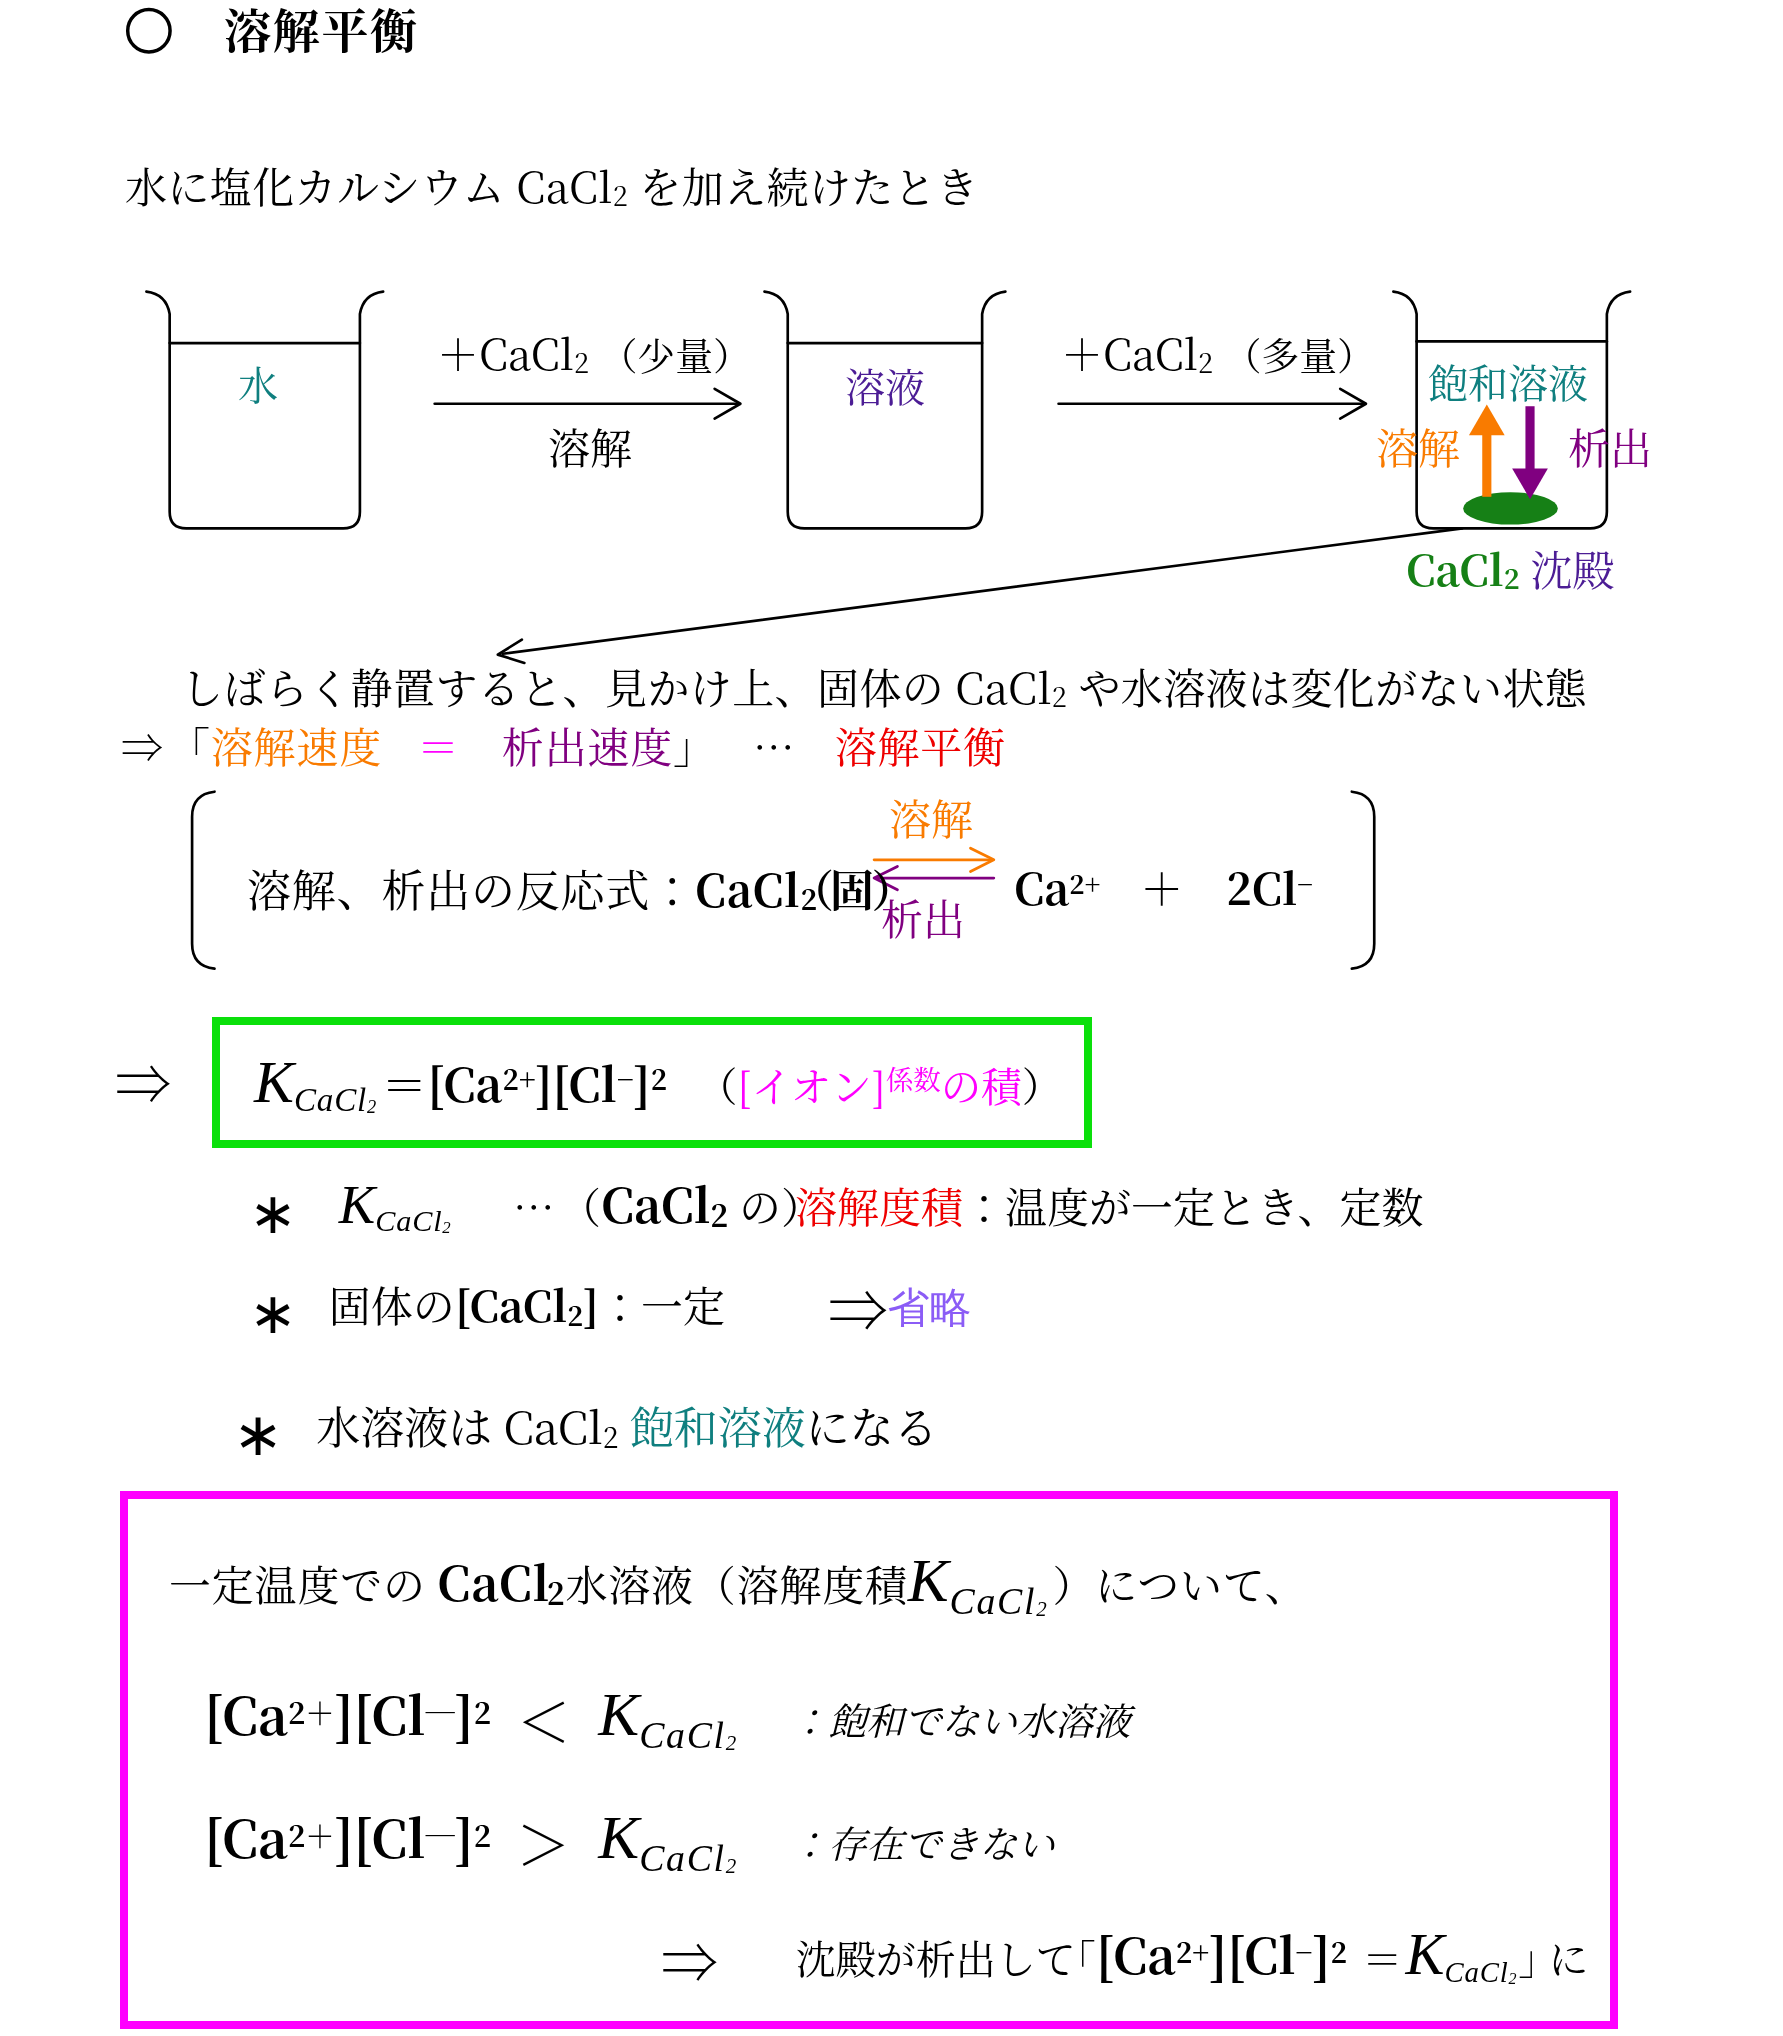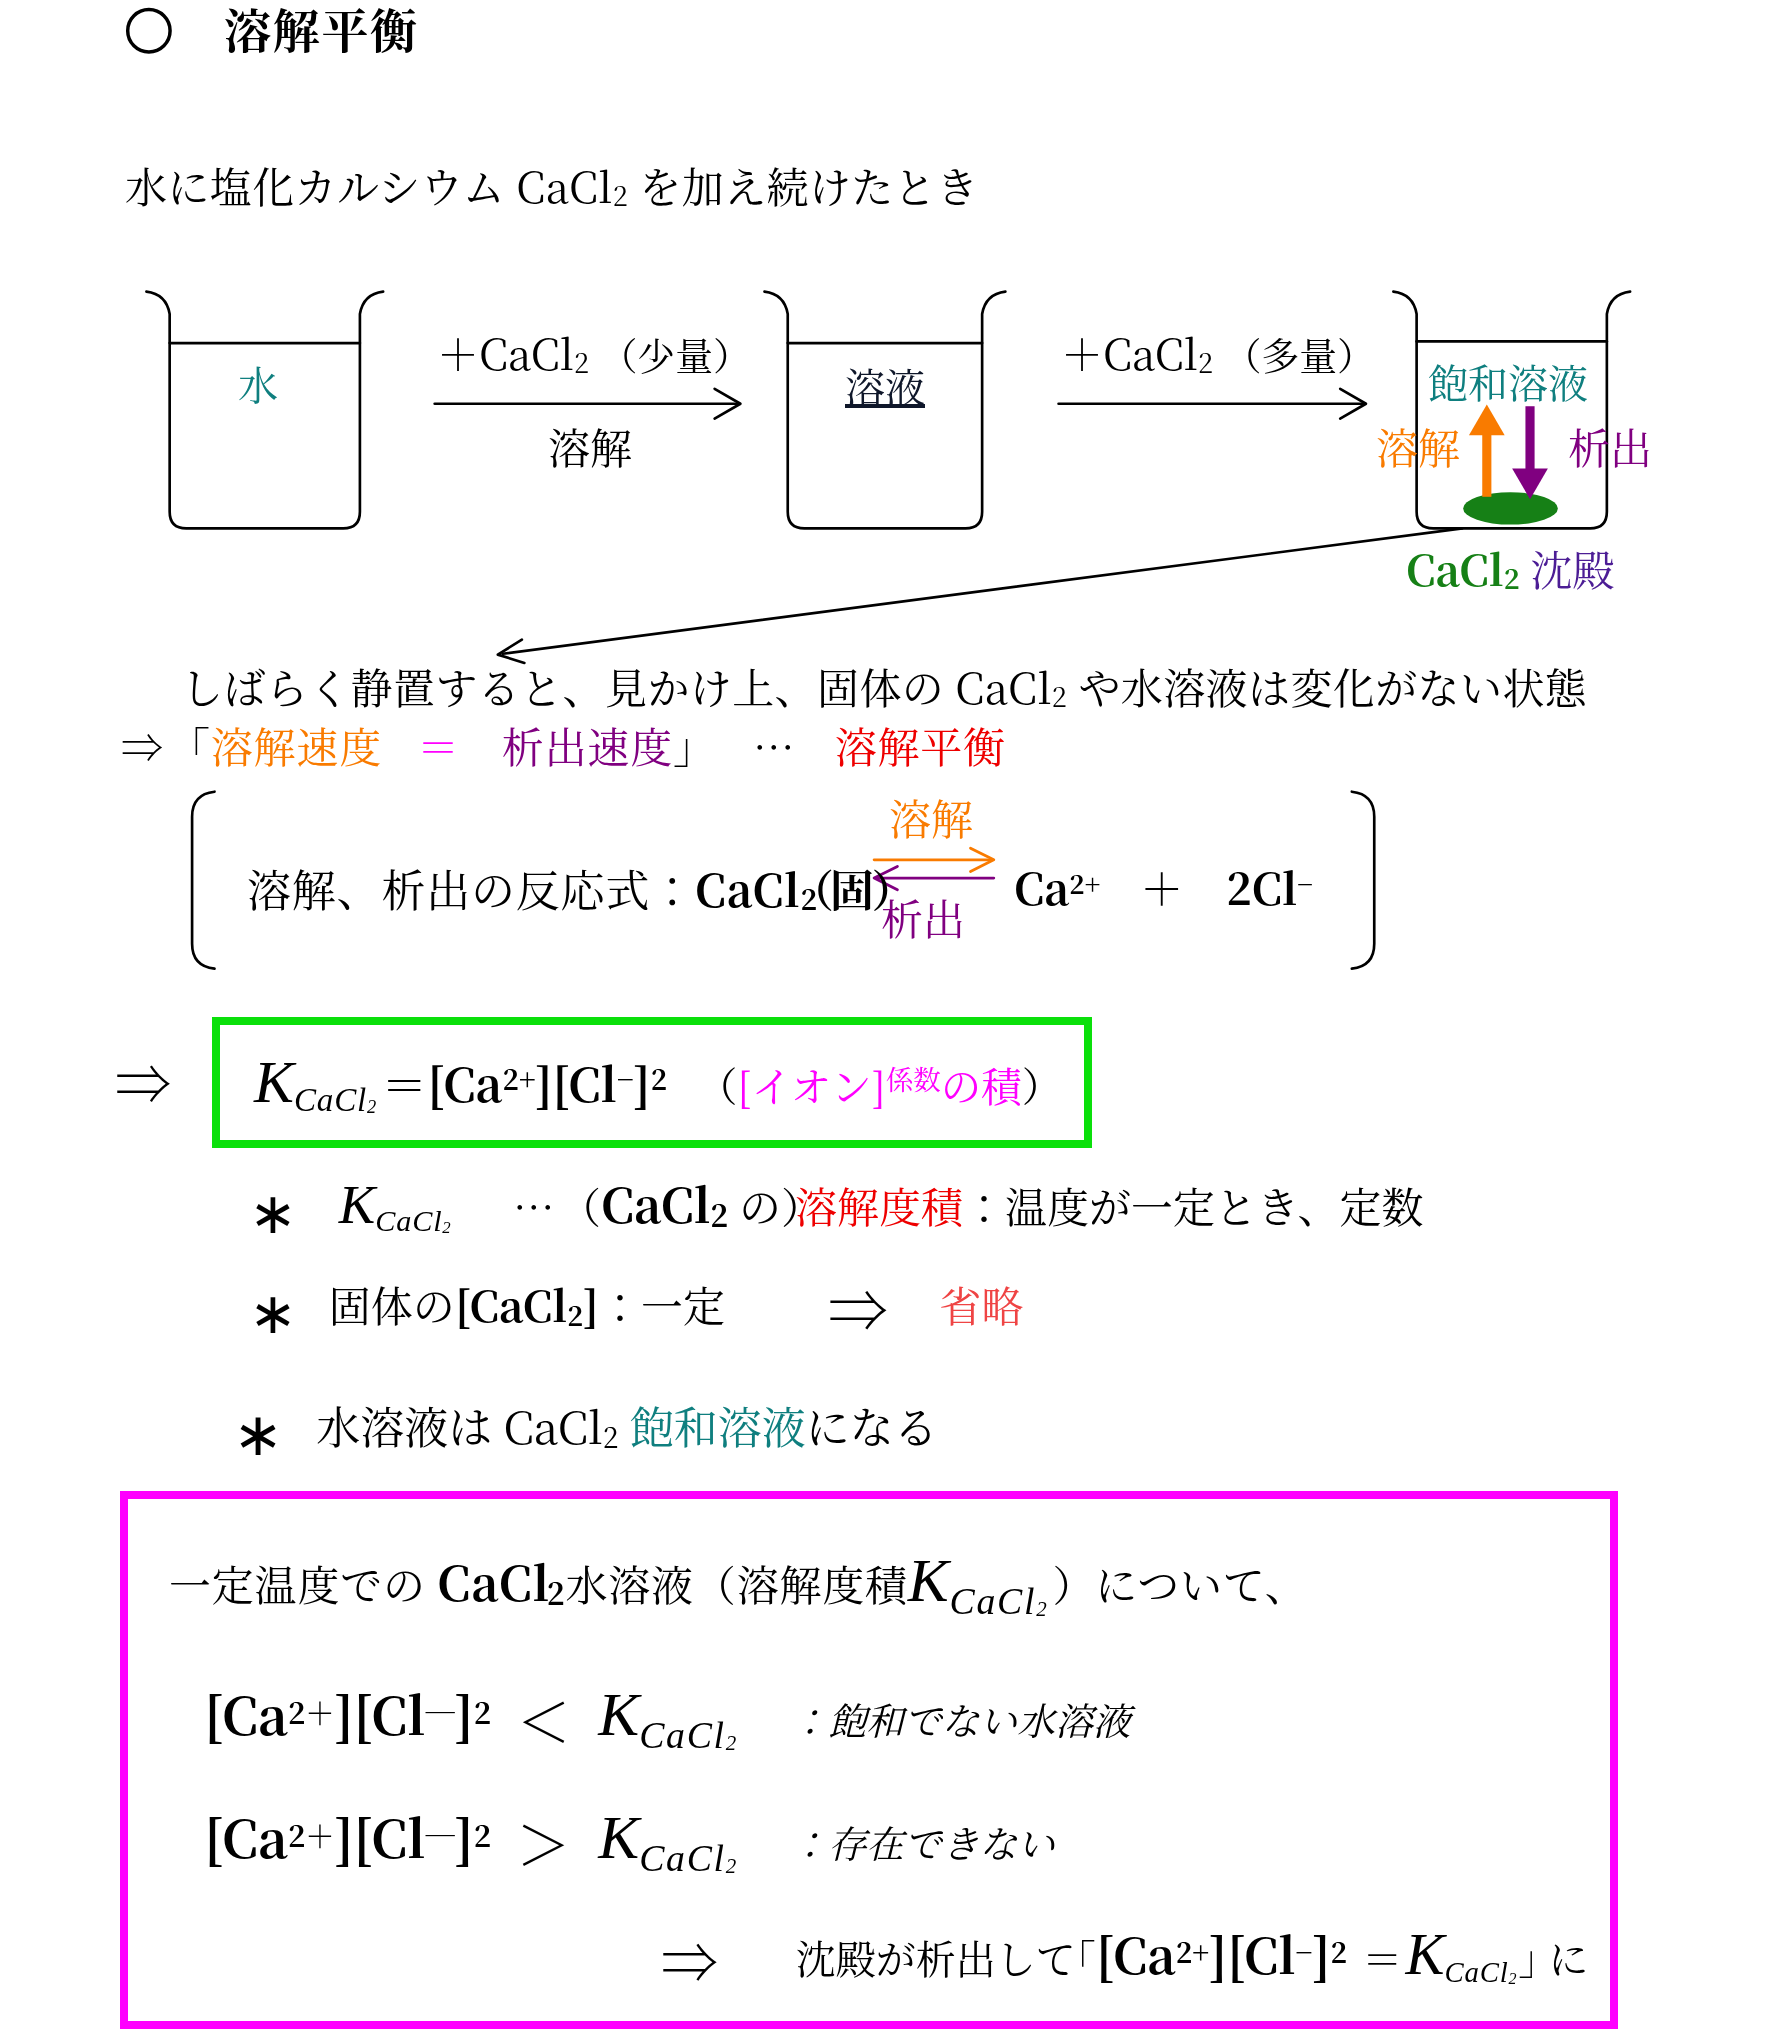--- a/index.html
+++ b/index.html
@@ -96,35 +96,35 @@
 
   <div id="green-box"></div>
   <div id="magenta-box"></div>
 
   <div id="lines-root">
       <div class="line" style="left: 125px; top: 164px; font-size: 42px; letter-spacing: 0.4px;"><span>水に塩化カルシウム </span><span class="f">CaCl</span><span class="sub f">2</span><span> を加え続けたとき</span></div>
       <div class="line" style="left: 437px; top: 331px; font-size: 42px;"><span>＋</span><span class="f">CaCl</span><span class="sub f">2</span><span> </span><span class="pg">（少量）</span></div>
       <div class="line" style="left: 548px; top: 425px; font-size: 42px;"><span>溶解</span></div>
       <div class="line" style="left: 1061px; top: 331px; font-size: 42px;"><span>＋</span><span class="f">CaCl</span><span class="sub f">2</span><span> </span><span class="pg">（多量）</span></div>
       <div class="line" style="left: 238px; top: 363px; font-size: 40px;"><span style="color: rgb(15, 127, 127);">水</span></div>
-      <div class="line" style="left: 845px; top: 365px; font-size: 40px;"><span style="color: #0f172a; text-decoration: underline;">溶液</span></div>
+      <div class="line" style="left: 845px; top: 365px; font-size: 40px;"><span style="color: #4c1d95;">溶液</span></div>
       <div class="line" style="left: 1428px; top: 361px; font-size: 40px;"><span style="color: rgb(15, 127, 127);">飽和溶液</span></div>
       <div class="line" style="left: 1376px; top: 425px; font-size: 42px;"><span style="color: rgb(249, 123, 0);">溶解</span></div>
       <div class="line" style="left: 1568px; top: 425px; font-size: 42px;"><span style="color: rgb(128, 0, 128);">析出</span></div>
       <div class="line" style="left: 1406px; top: 547px; font-size: 42px;"><span class="b f" style="color: rgb(22, 128, 22);">CaCl</span><span class="b sub f" style="color: rgb(22, 128, 22);">2</span><span style="color: rgb(22, 128, 22);"> </span><span style="color: #4c1d95;">沈殿</span></div>
       <div class="line" style="left: 133px; top: 665px; font-size: 42px; letter-spacing: 0.4px; margin-left: 48px;"><span>しばらく静置すると、見かけ上、固体の </span><span class="f">CaCl</span><span class="sub f">2</span><span> や水溶液は変化がない状態</span></div>
       <div class="line" style="left: 121px; top: 724px; font-size: 42px; letter-spacing: 0.8px;"><span>⇒</span><span style="margin-left: 4.2px;">「</span><span style="color: rgb(249, 123, 0);">溶解速度</span><span style="color: rgb(255, 0, 255); margin-left: 35px;">＝</span><span style="color: rgb(128, 0, 128); margin-left: 42px;">析出速度</span><span>」</span><span class="cjk" style="margin-left: 37px;">…</span><span style="color: rgb(238, 0, 0); margin-left: 39px;">溶解平衡</span></div>
       <div class="line" style="left: 247px; top: 866px; font-size: 44px; letter-spacing: 0.8px;"><span>溶解、析出の反応式：</span><span class="b f">CaCl</span><span class="b sub f">2</span><span class="b" style="margin-left: -28px;">（</span><span class="b" style="margin-left: -5px;">固</span><span class="b" style="margin-left: -3.3px;">）</span></div>
       <div class="line" style="left: 889px; top: 796px; font-size: 42px;"><span style="color: rgb(249, 123, 0);">溶解</span></div>
       <div class="line" style="left: 881px; top: 896px; font-size: 42px;"><span style="color: rgb(128, 0, 128);">析出</span></div>
       <div class="line" style="left: 1014px; top: 865px; font-size: 43px;"><span class="b f">Ca</span><span class="b sup f">2+</span><span style="margin-left: 40px;">＋</span><span class="b f" style="margin-left: 43px;">2Cl</span><span class="b sup f">−</span></div>
       <div class="line" style="left: 115px; top: 1052px; font-size: 56px;"><span>⇒</span></div>
       <div class="line" style="left: 254px; top: 1053px; font-size: 46px;"><span class="kk">K</span><span class="i ksub">CaCl</span><span class="i kss">2</span><span style="margin-left: 5px;">＝</span><span class="b f">[Ca</span><span class="b sup f">2+</span><span class="b f">][Cl</span><span class="b sup f">−</span><span class="b f">]</span><span class="b sup f">2</span><span class="an" style="margin-left: 30px;">（</span><span class="an" style="color: rgb(255, 0, 255);">[イオン]</span><span class="sup an" style="color: rgb(255, 0, 255);">係数</span><span class="an" style="color: rgb(255, 0, 255);">の積</span><span class="an">）</span></div>
       <div class="line" style="left: 249px; top: 1178px; font-size: 42px;"><span class="ast">∗</span><span class="kk" style="margin-left: 42px;">K</span><span class="i ksub">CaCl</span><span class="i kss">2</span><span class="cjk" style="margin-left: 62px;">…</span><span style="margin-left: 4.2px;">（</span><span class="b fa">CaCl</span><span class="b fasub">2</span><span> の）</span><span style="color: rgb(238, 0, 0); margin-left: -28px;">溶解度積</span><span>：温度が一定とき、定数</span></div>
-      <div class="line" style="left: 249px; top: 1277px; font-size: 42px;"><span class="ast">∗</span><span style="margin-left: 32px;">固体の</span><span class="b f">[CaCl</span><span class="b sub f">2</span><span class="b f">]</span><span>：一定</span><span class="imp2" style="margin-left: 103px;">⇒</span><span style="color: #ef4444; margin-left: 52px;">省略</span></div>
+      <div class="line" style="left: 249px; top: 1277px; font-size: 42px;"><span class="ast">∗</span><span style="margin-left: 32px;">固体の</span><span class="b f">[CaCl</span><span class="b sub f">2</span><span class="b f">]</span><span>：一定</span><span class="imp2" style="margin-left: 103px;">⇒</span><span style="color: #8b5cf6;  font-family: Liberation Serif, serif;">省略</span></div>
       <div class="line" style="left: 233px; top: 1400px; font-size: 44px;"><span class="ast">∗</span><span style="margin-left: 33px;">水溶液は </span><span class="f">CaCl</span><span class="sub f">2</span><span> </span><span style="color: rgb(15, 127, 127);">飽和溶液</span><span>になる</span></div>
       <div class="line" style="left: 169px; top: 1550px; font-size: 42px; letter-spacing: 0.8px;"><span>一定温度での </span><span class="b fa">CaCl</span><span class="b fasub" style="margin-left: -3.3px;">2</span><span>水溶液（溶解度積</span><span class="kkb">K</span><span class="ksb">CaCl</span><span class="ksb2">2</span><span style="margin-left: 5px;">）について、</span></div>
       <div class="line" style="left: 204px; top: 1684px; font-size: 42px;"><span class="b fb">[Ca</span><span class="b supb fb">2＋</span><span class="b fb">][Cl</span><span class="b supb fb">─</span><span class="b fb">]</span><span class="b supb fb">2</span><span class="imp" style="margin-left: 25px;">＜</span><span class="kkb" style="margin-left: 27.4px;">K</span><span class="ksb">CaCl</span><span class="ksb2">2</span><span class="an2" style="margin-left: 54px;">：飽和でない水溶液</span></div>
       <div class="line" style="left: 204px; top: 1807px; font-size: 42px;"><span class="b fb">[Ca</span><span class="b supb fb">2＋</span><span class="b fb">][Cl</span><span class="b supb fb">─</span><span class="b fb">]</span><span class="b supb fb">2</span><span class="imp" style="margin-left: 25px;">＞</span><span class="kkb" style="margin-left: 27.4px;">K</span><span class="ksb">CaCl</span><span class="ksb2">2</span><span class="an2" style="margin-left: 54px;">：存在できない</span></div>
       <div class="line" style="left: 661px; top: 1926px; font-size: 40px;"><span class="imp2">⇒</span><span style="margin-left: 78px;">沈殿が析出して｢</span><span class="b fb">[Ca</span><span class="b supb fb">2+</span><span class="b fb">][Cl</span><span class="b supb fb">−</span><span class="b fb">]</span><span class="b supb fb">2</span><span class="f" style="margin-left: 15px;">＝</span><span class="kkb" style="margin-left: 3.3px;">K</span><span class="ksub">CaCl</span><span class="kss">2</span><span style="margin-left: 1.7px;">｣ に</span></div>
     </div>
 </div>
 
 
 </body></html>

